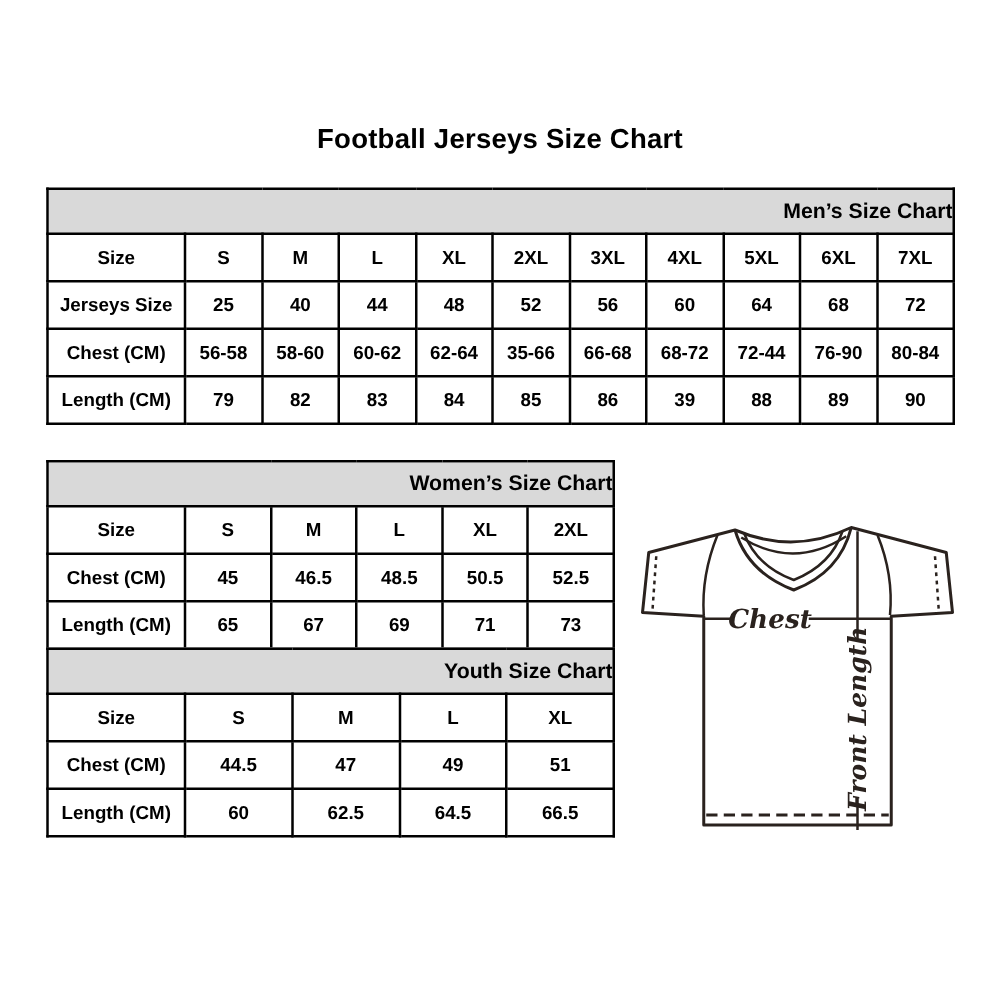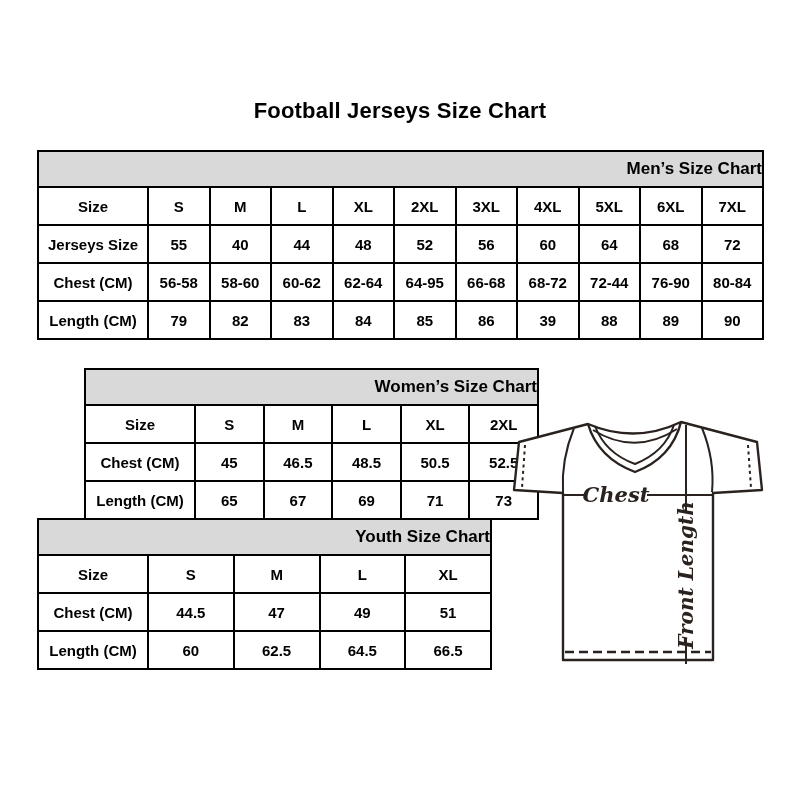--- a/index.html
+++ b/index.html
@@ -42,21 +42,21 @@
   }
   .size-table .band {
     background: var(--header-bg, #d9d9d9);
     height: 36px;
     font-size: 17px;
     text-align: right;
   }
   .size-table td { height: 38px; }
   col.label-col { width: 110px; }
   table.men   { left: 37px; top: 150px; width: 727px; }
-  table.women { left: 37px; top: 368px; width: 455px; margin-left: 47px; }
+  table.women { left: 37px; top: 368px; width: 455px; }
   table.youth { left: 37px; top: 518px; width: 455px; }
   .jersey {
     position: absolute;
     left: 495px;
     top: 400px;
     width: 280px;
     height: 290px;
   }
   .jersey .ln {
     fill: none;
@@ -101,38 +101,38 @@
           <td>XL</td>
           <td>2XL</td>
           <td>3XL</td>
           <td>4XL</td>
           <td>5XL</td>
           <td>6XL</td>
           <td>7XL</td>
         </tr>
         <tr>
           <td>Jerseys Size</td>
-          <td>55</td>
+          <td>25</td>
           <td>40</td>
           <td>44</td>
           <td>48</td>
           <td>52</td>
           <td>56</td>
           <td>60</td>
           <td>64</td>
           <td>68</td>
           <td>72</td>
         </tr>
         <tr>
           <td>Chest (CM)</td>
           <td>56-58</td>
           <td>58-60</td>
           <td>60-62</td>
           <td>62-64</td>
-          <td>64-95</td>
+          <td>35-66</td>
           <td>66-68</td>
           <td>68-72</td>
           <td>72-44</td>
           <td>76-90</td>
           <td>80-84</td>
         </tr>
         <tr>
           <td>Length (CM)</td>
           <td>79</td>
           <td>82</td>

